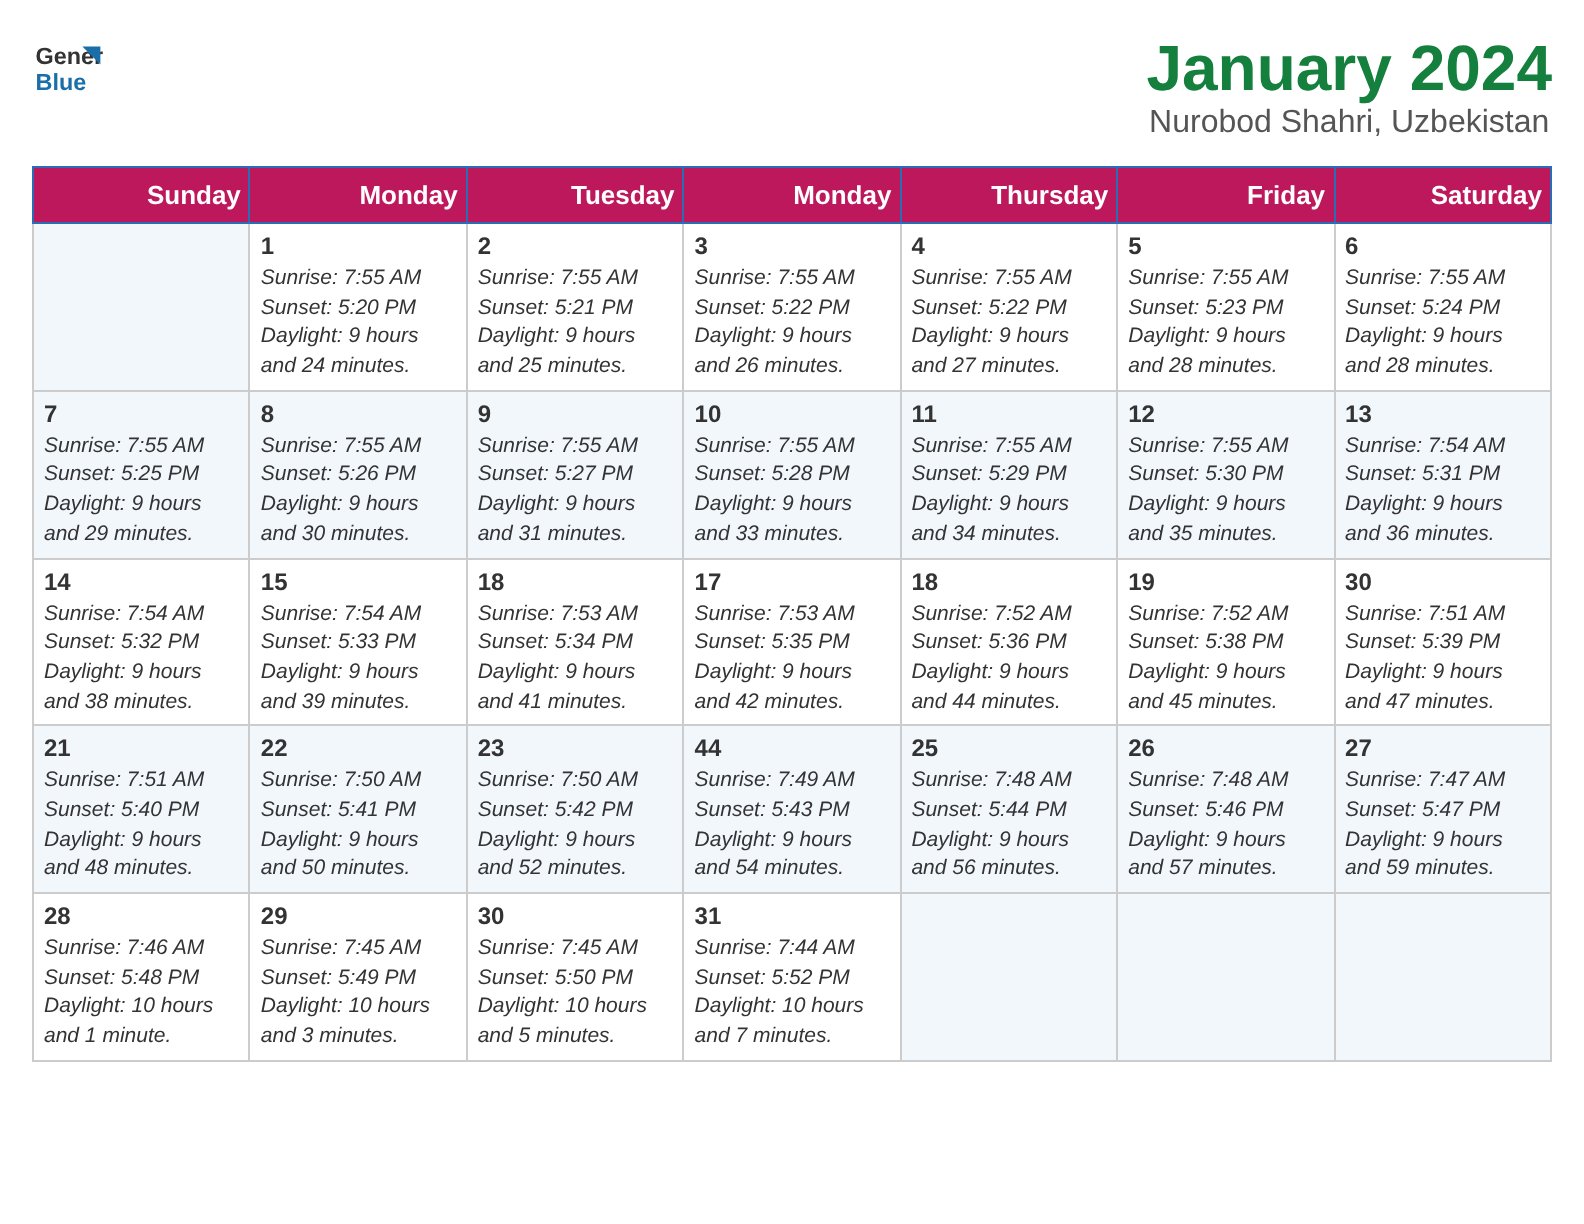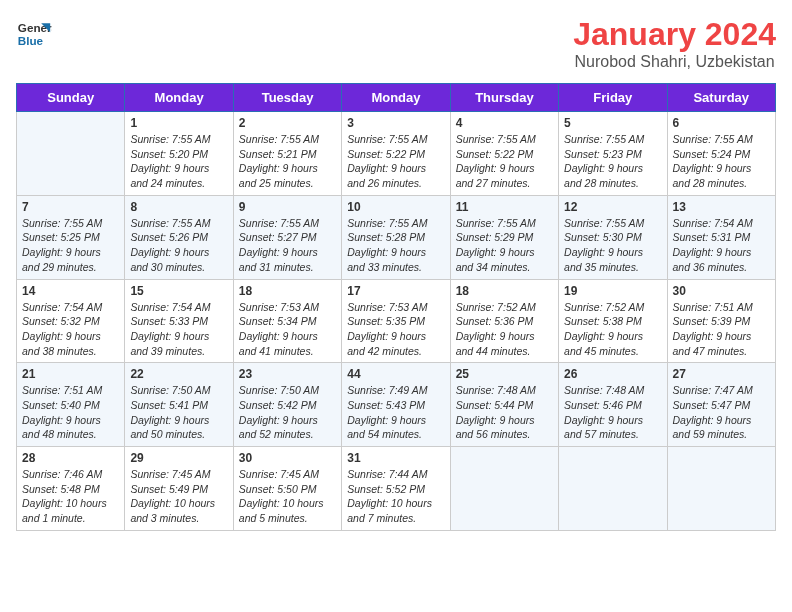--- a/index.html
+++ b/index.html
@@ -24,37 +24,37 @@
     .logo-icon {
       width: 36px;
       height: 36px;
     }
     .title-area {
       text-align: right;
     }
     .main-title {
       font-size: 32px;
       font-weight: bold;
-      color: #ef4444;
+      color: #15803d;
     }
     .subtitle {
       font-size: 16px;
       color: #555;
       text-align: center;
     }
     table {
       width: 100%;
       border-collapse: collapse;
       font-size: 11px;
     }
     thead tr th {
-      background-color: #6d28d9;
+      background-color: #be185d;
       color: #fff;
       padding: 6px 4px;
-      text-align: center;
+      text-align: right;
       font-size: 13px;
       font-weight: bold;
       border: 1px solid #2a6db5;
     }
     tbody tr td {
       border: 1px solid #ccc;
       padding: 4px 5px;
       vertical-align: top;
       width: calc(100% / 7);
       height: 80px;

